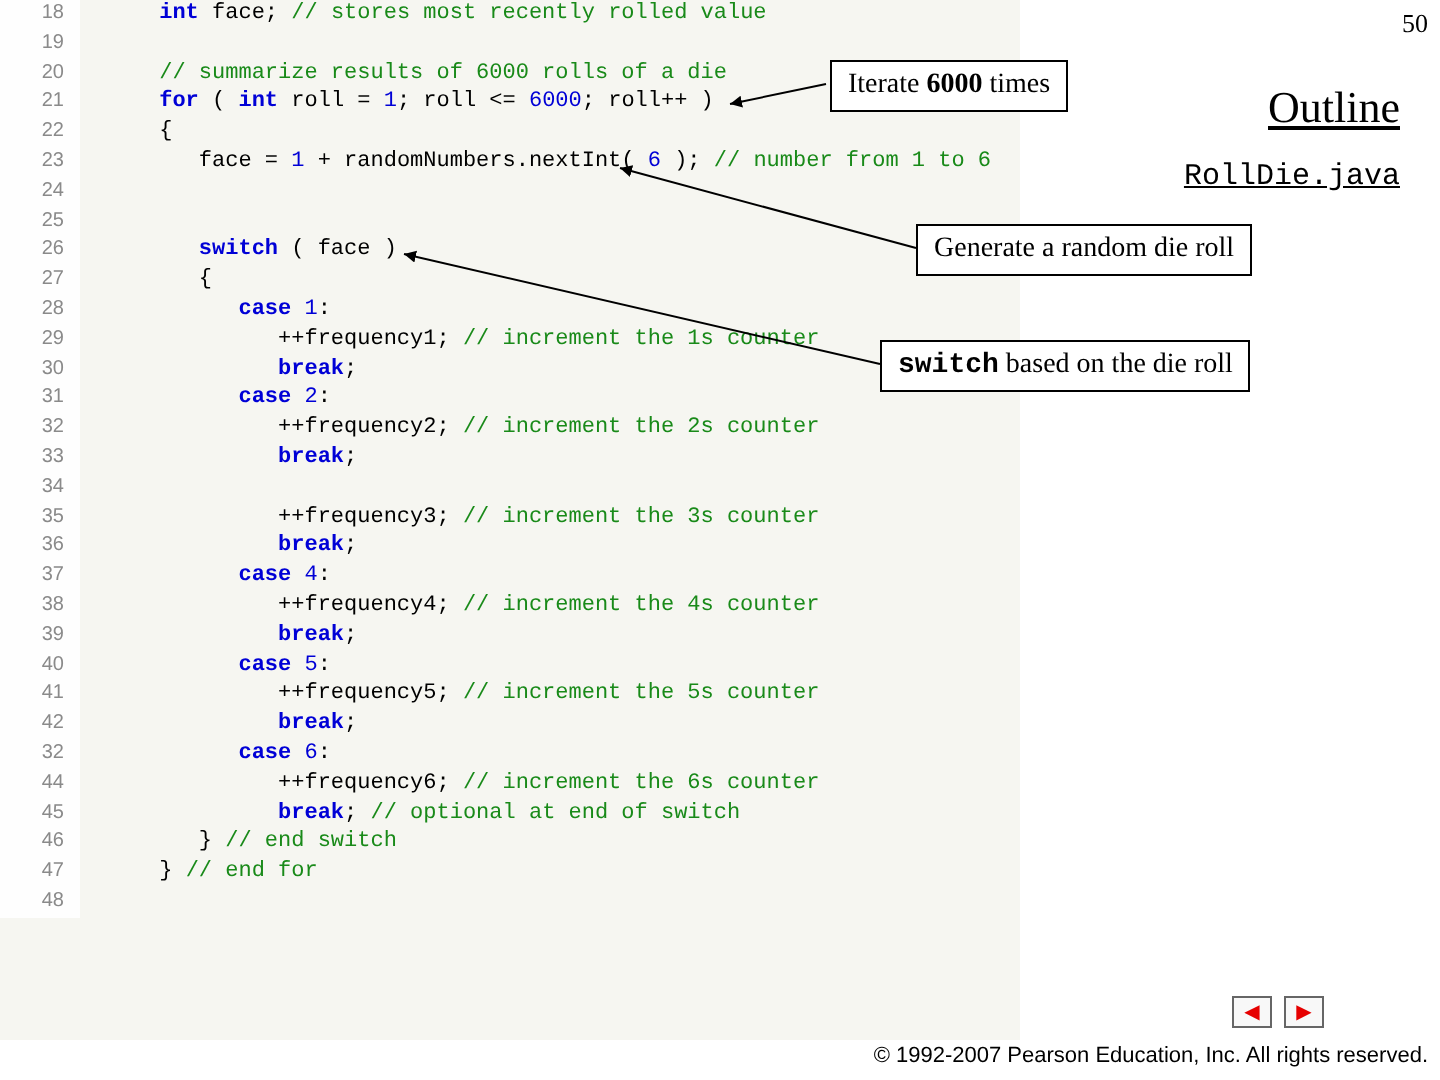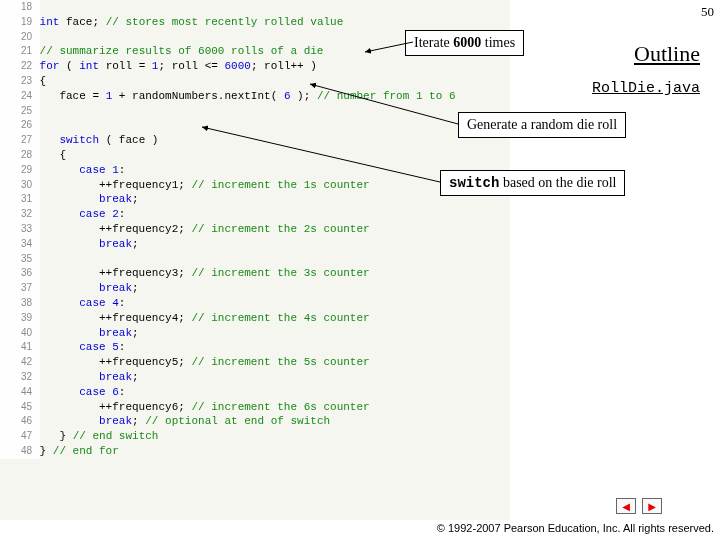--- a/index.html
+++ b/index.html
@@ -18,37 +18,36 @@
     background: #f6f6f1;
     box-sizing: border-box;
   }
   .line {
     display: flex;
     align-items: flex-start;
     height: 14.8px;
     font-family: "Courier New", Courier, monospace;
     font-size: 11px;
     line-height: 14.8px;
-    flex-direction: column;
   }
   .ln {
     width: 32px;
     text-align: right;
     padding-right: 8px;
     color: #8a8a8a;
     font-family: "Segoe UI", Arial, sans-serif;
     font-size: 10px;
     background: #fefefe;
     flex-shrink: 0;
   }
   .code {
     white-space: pre;
     color: #000000;
   }
-  .kw { color: #0000d6; font-weight: normal; }
+  .kw { color: #0000d6; font-weight: bold; }
   .num { color: #0000d6; }
   .com { color: #198a19; }
   .box {
     position: absolute;
     background: #ffffff;
     border: 1px solid #000000;
     padding: 4px 8px;
     font-size: 14px;
     box-sizing: border-box;
     white-space: nowrap;
@@ -235,21 +234,21 @@
       <div class="code"></div>
     </div>
   </div>
 
 <div class="pagenum">50</div>
 
 <a class="outline" href="#">Outline</a>
 
 <div class="filename">RollDie.java</div>
 
-<div class="box" style="left:405px; top:30px;">
+<div class="box" style="left:415px; top:30px;">
   <span>Iterate </span><span class="bold">6000</span><span> times</span>
 </div>
 
 <div class="box" style="left:458px; top:112px;">Generate a random die roll</div>
 
 <div class="box" style="left:440px; top:170px;">
   <span class="bold" style="font-family:'Courier New',monospace;">switch</span><span> based on the die roll</span>
 </div>
 
 <svg class="arrows">

